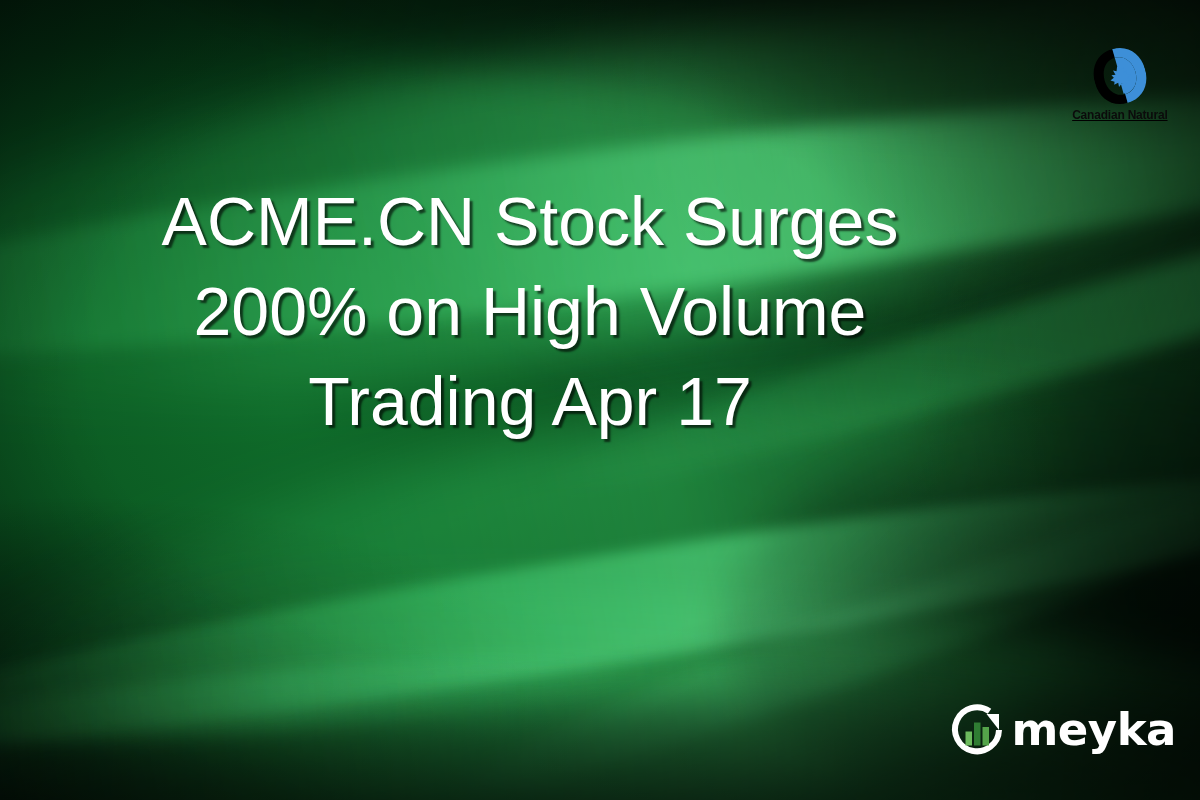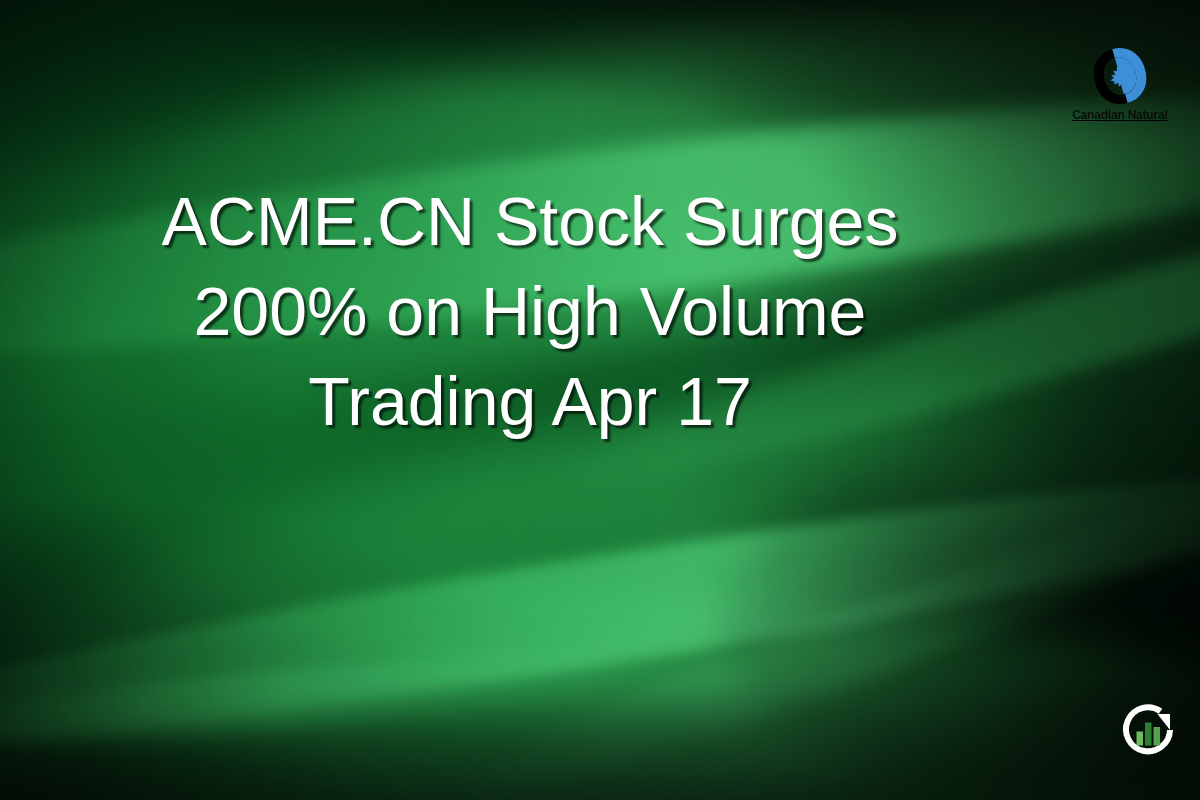--- a/index.html
+++ b/index.html
@@ -361,15 +361,16 @@
 
       <path d="M40.5 9.2
                A22 22 0 1 0 50 28" fill="none" stroke="#ffffff" stroke-width="6" stroke-linecap="butt"></path>
 
       <path d="M50 28 L50 12 L37.5 12 Z" fill="#ffffff"></path>
 
       <rect x="16.5" y="29.5" width="6.5" height="14" fill="#6cbb5d"></rect>
       <rect x="25.0" y="20.5" width="6.5" height="23" fill="#2f7d33"></rect>
       <rect x="33.5" y="25.0" width="6.5" height="18.5" fill="#54a44a"></rect>
     </svg>
+    <span class="brand-word">meyka</span>
   </div>
 
 </div>
 
 </body></html>

